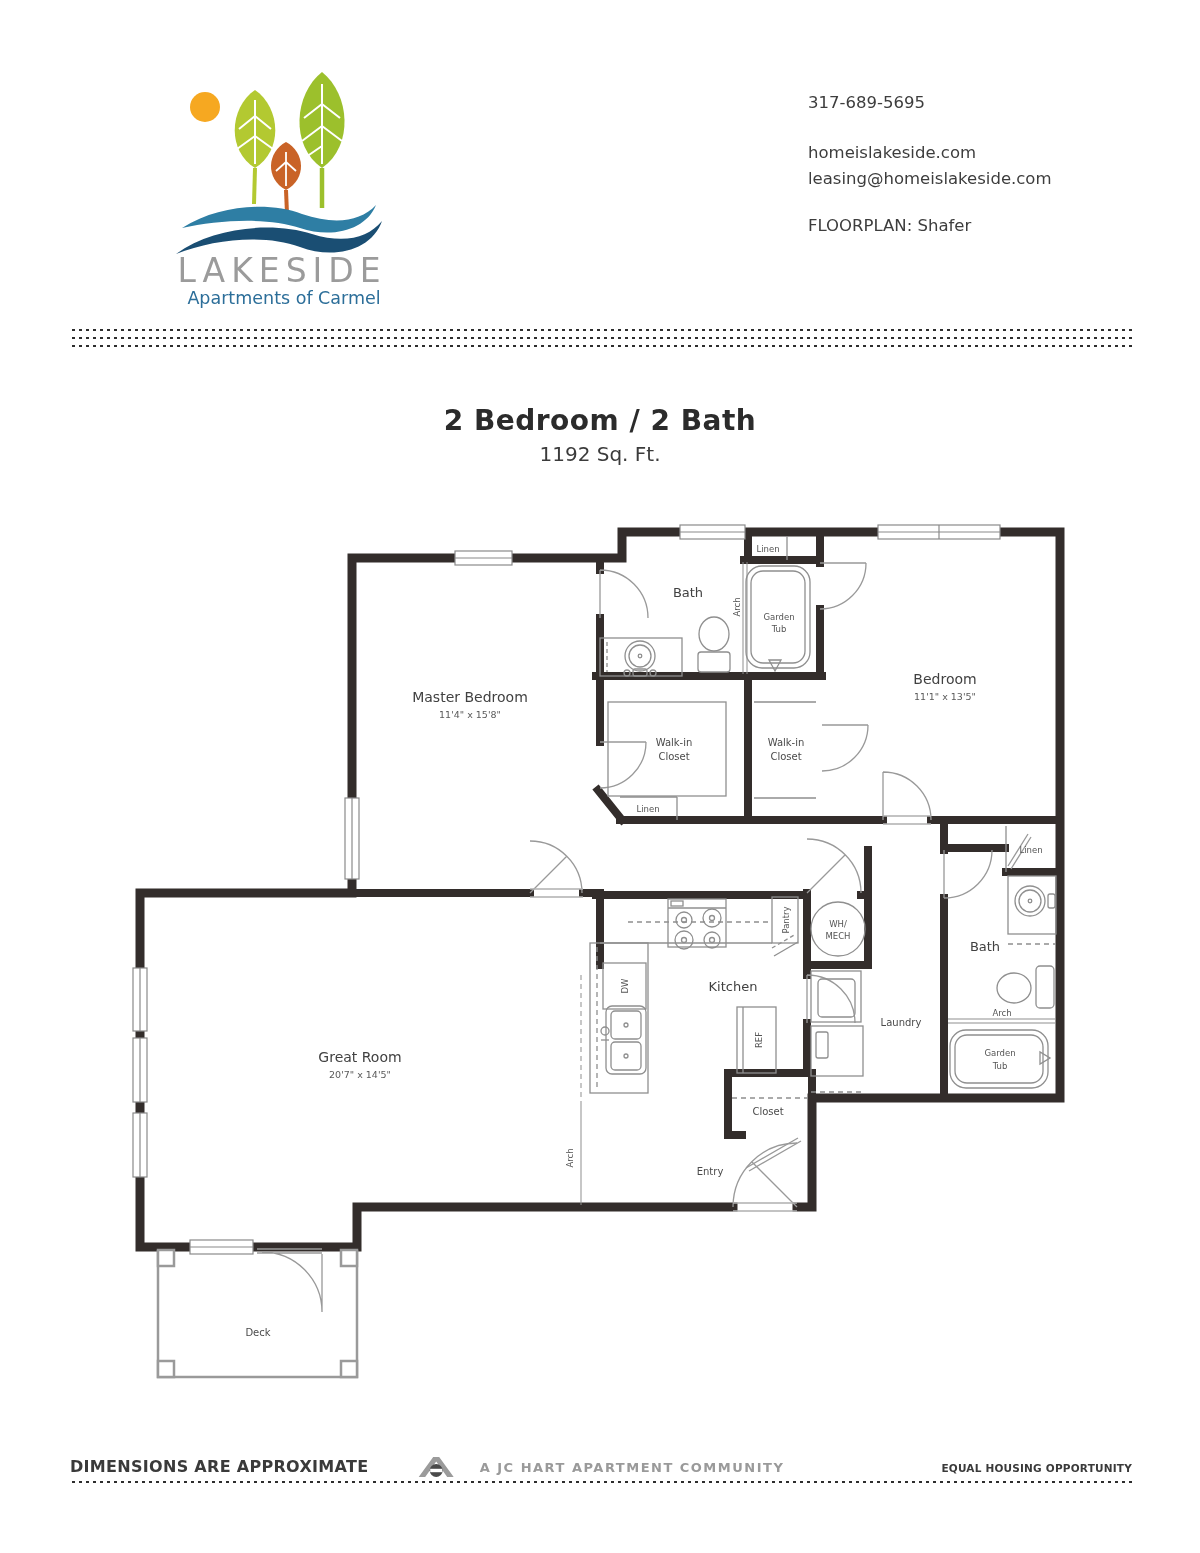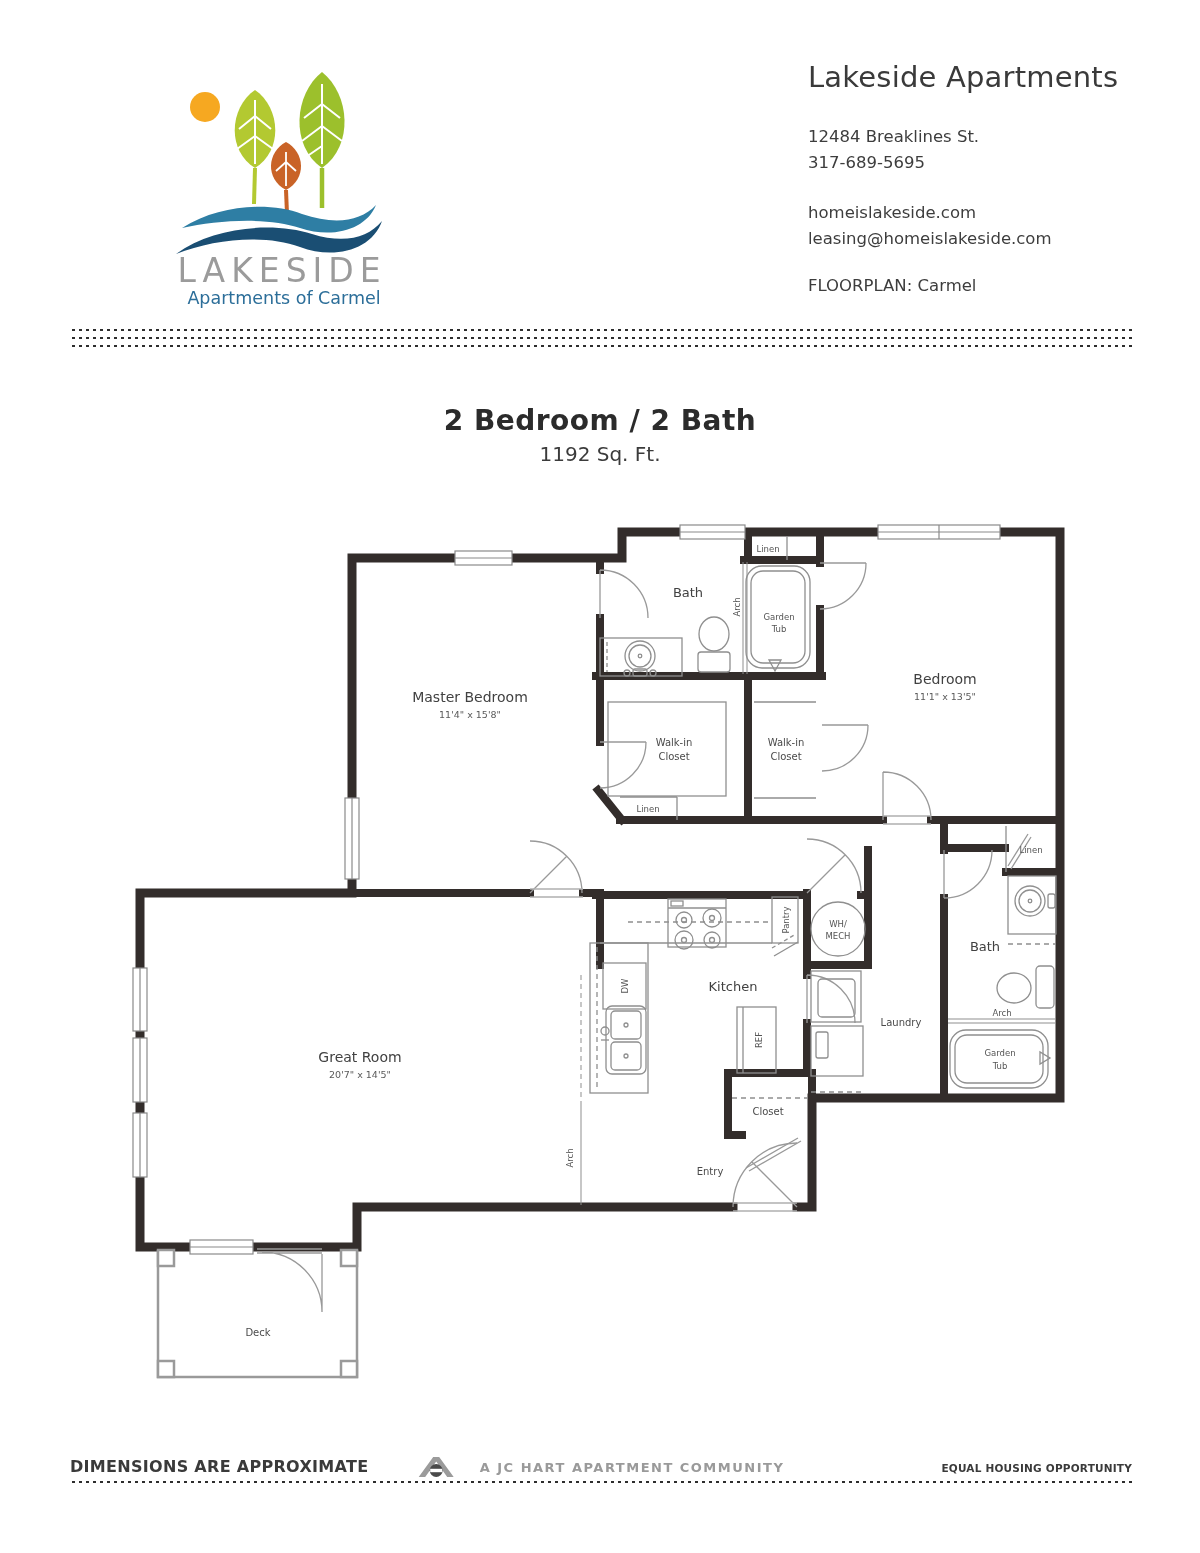--- a/index.html
+++ b/index.html
@@ -76,31 +76,29 @@
       <g>
         <path d="M 22,176 C 60,152 110,150 142,162 C 174,173 200,170 216,153 C 206,178 172,187 140,176 C 108,165 58,168 22,176 Z" fill="#2E7EA4"></path>
         <path d="M 16,202 C 54,174 114,170 152,182 C 184,192 208,186 222,169 C 212,198 174,208 140,195 C 104,182 54,187 16,202 Z" fill="#1A4E73"></path>
       </g>
       <text x="122" y="230" text-anchor="middle" font-family="DejaVu Serif, Liberation Serif, serif" font-size="33" letter-spacing="6" fill="#9B9B9B">LAKESIDE</text>
       <text x="124" y="252" text-anchor="middle" font-size="17.5" fill="#2C6E99">Apartments of Carmel</text>
     </svg>
   </div>
 
   <div class="contact-block">
-    <div class="contact-title">Lakeside Apartments</div>
     <div class="contact-lines">
-      <div>12484 Breaklines St.</div>
       <div>317-689-5695</div>
       <div class="gap"></div>
       <div>homeislakeside.com</div>
       <div>leasing@homeislakeside.com</div>
     </div>
     <div class="floorplan-line">
       <span>FLOORPLAN:</span>
-      <span>Carmel</span>
+      <span>Shafer</span>
     </div>
   </div>
 
   <div class="dotted top"></div>
 
   <div class="plan-title">
     <div class="h1">2 Bedroom / 2 Bath</div>
     <div class="h2">1192 Sq. Ft.</div>
   </div>
 

